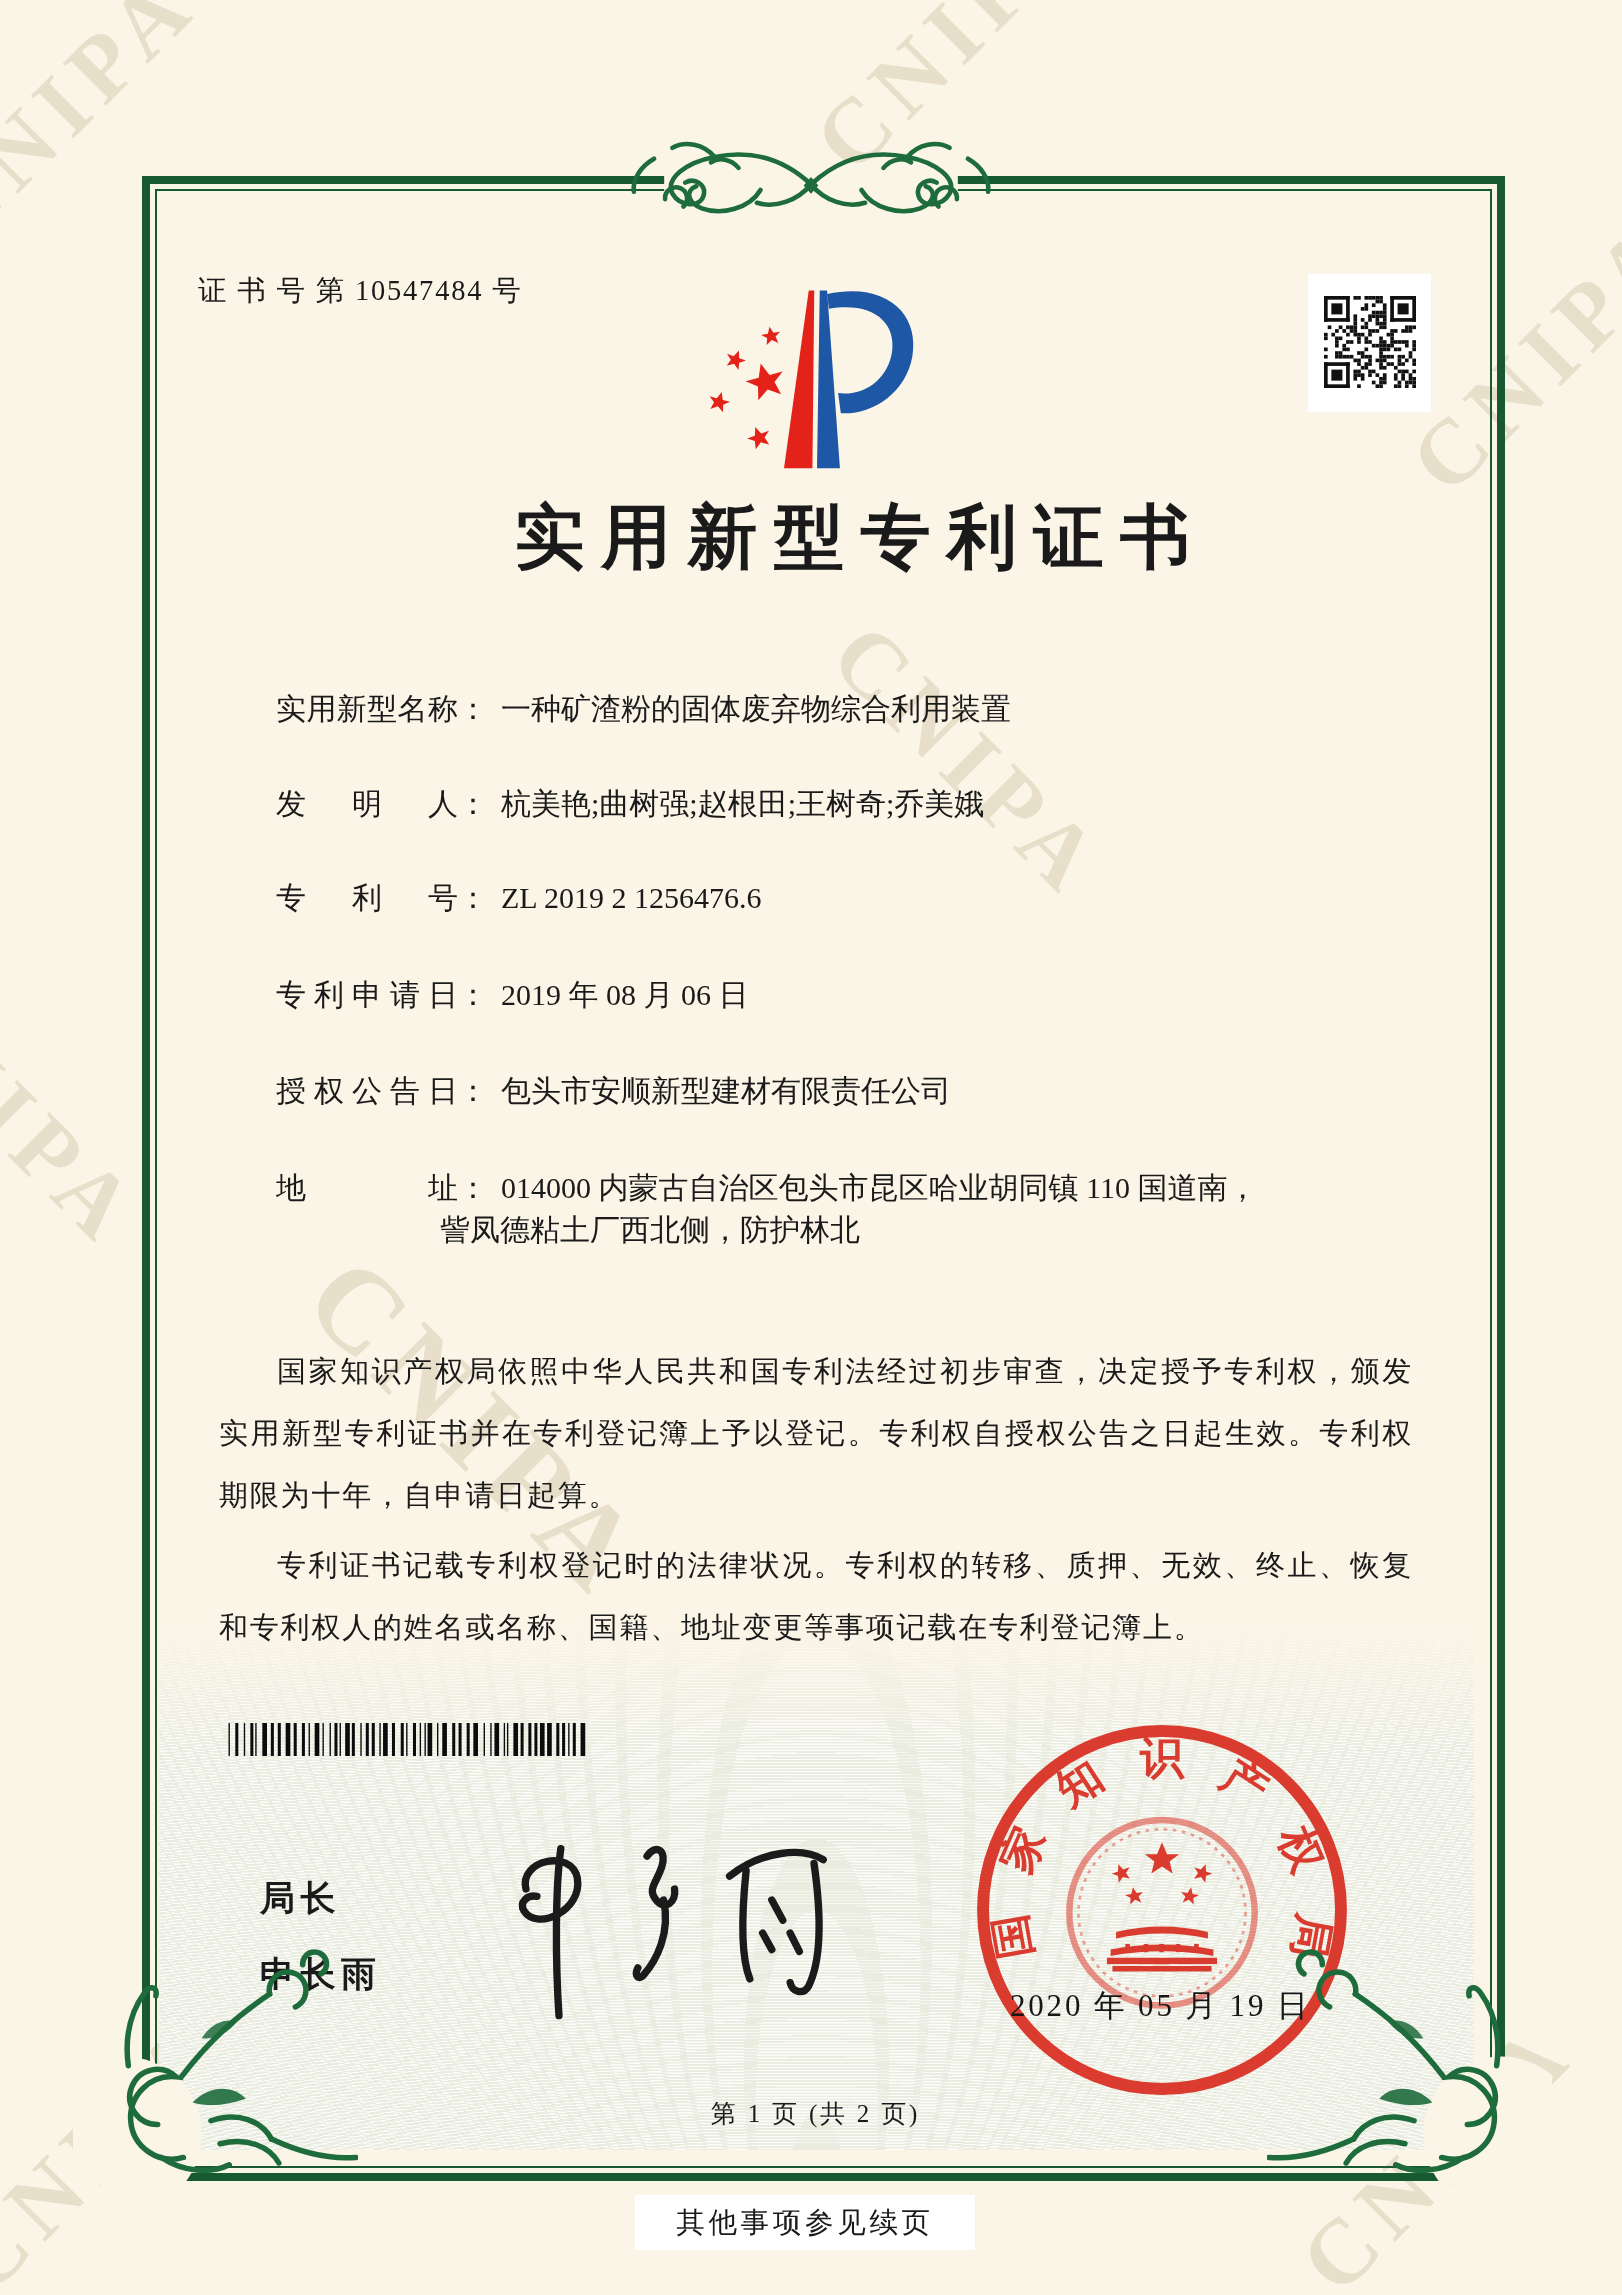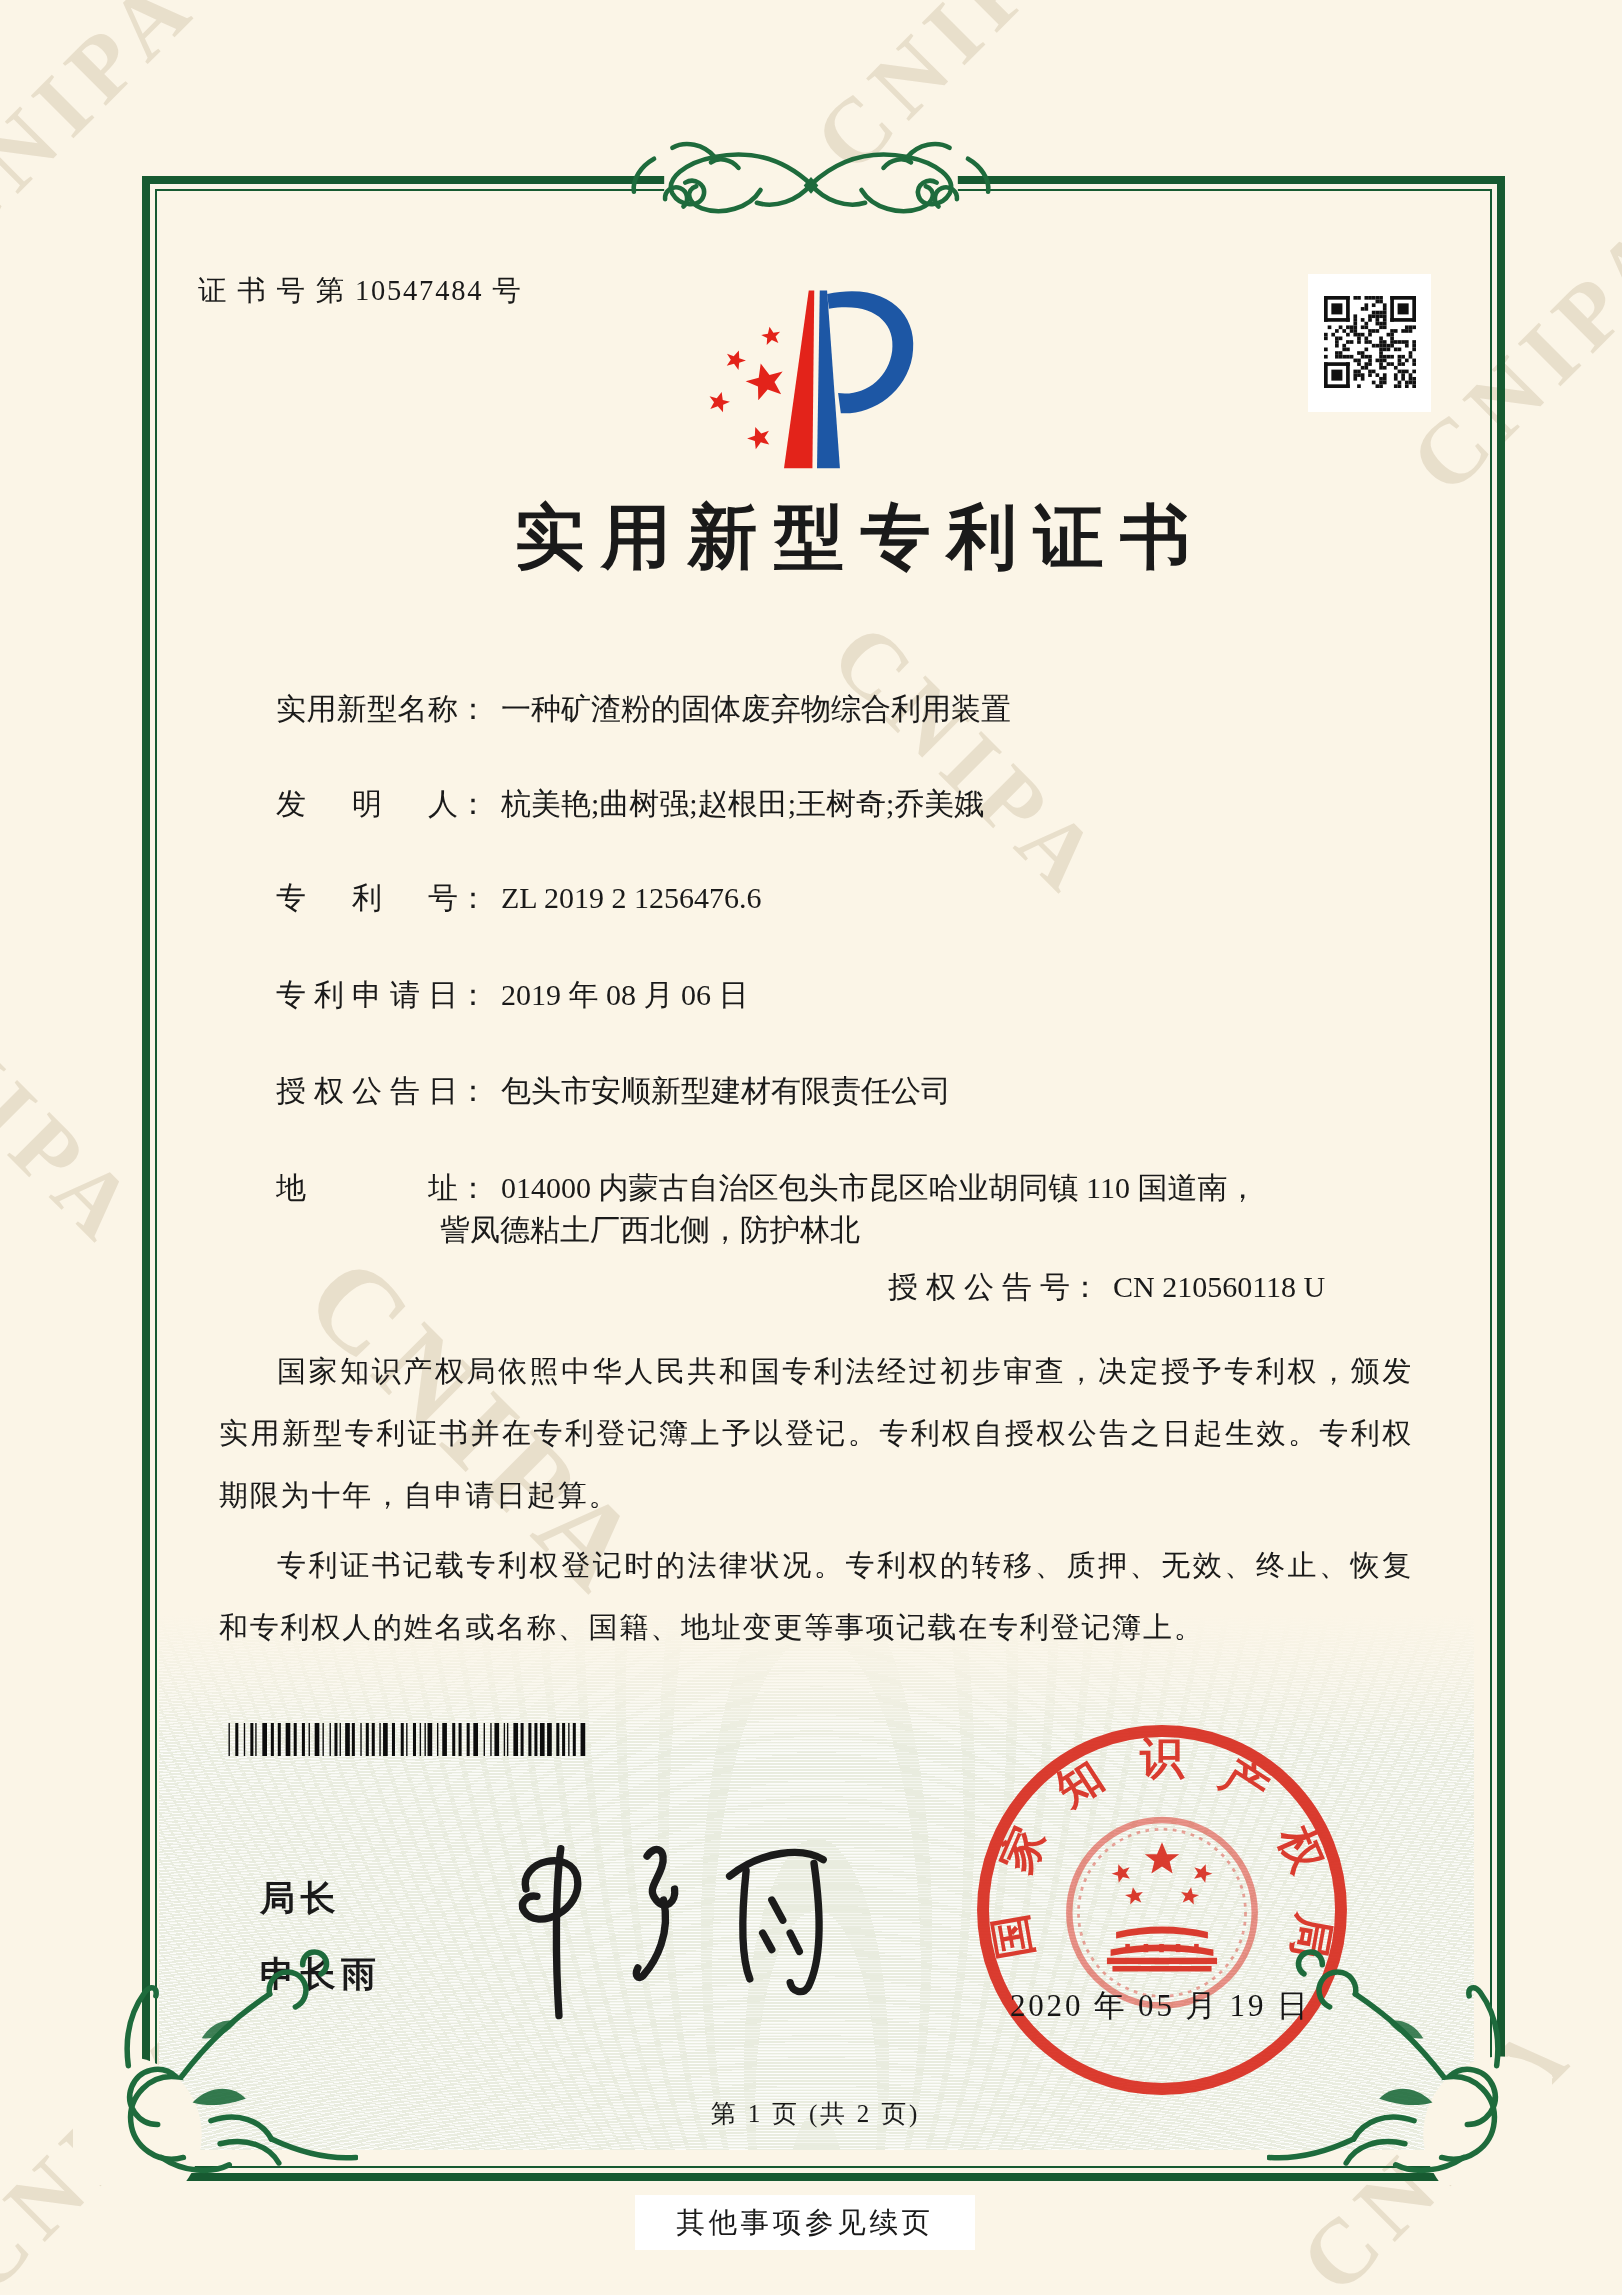--- a/index.html
+++ b/index.html
@@ -356,23 +356,20 @@
   <div class="frow" style="top:975px">
     <span class="flabel">专利申请日</span><span class="fcolon">：</span><span class="fvalue">2019 年 08 月 06 日</span>
   </div>
   <div class="frow" style="top:1071px">
     <span class="flabel">授权公告日</span><span class="fcolon">：</span><span class="fvalue">包头市安顺新型建材有限责任公司</span>
   </div>
   <div class="frow" style="top:1168px">
     <span class="flabel">地址</span><span class="fcolon">：</span><span class="fvalue">014000 内蒙古自治区包头市昆区哈业胡同镇 110 国道南，</span>
   </div>
   <div class="addr2">訾凤德粘土厂西北侧，防护林北</div>
-  <div class="grant2">
-    <span class="flabel">授权公告号</span><span class="fcolon">：</span><span class="fvalue">CN 210560118 U</span>
-  </div>
 
   <div class="bodytext">
     <p>国家知识产权局依照中华人民共和国专利法经过初步审查，决定授予专利权，颁发实用新型专利证书并在专利登记簿上予以登记。专利权自授权公告之日起生效。专利权期限为十年，自申请日起算。</p>
     <p>专利证书记载专利权登记时的法律状况。专利权的转移、质押、无效、终止、恢复和专利权人的姓名或名称、国籍、地址变更等事项记载在专利登记簿上。</p>
   </div>
 
   <svg id="barcode" class="barcode" width="364" height="33" viewBox="0 0 396 36">
       <rect x="0" y="0" width="1.5" height="36" fill="#0c0c0c"></rect>
       <rect x="7.410719691147096" y="0" width="3.3" height="36" fill="#0c0c0c"></rect>
       <rect x="16.682136257272212" y="0" width="1.5" height="36" fill="#0c0c0c"></rect>

